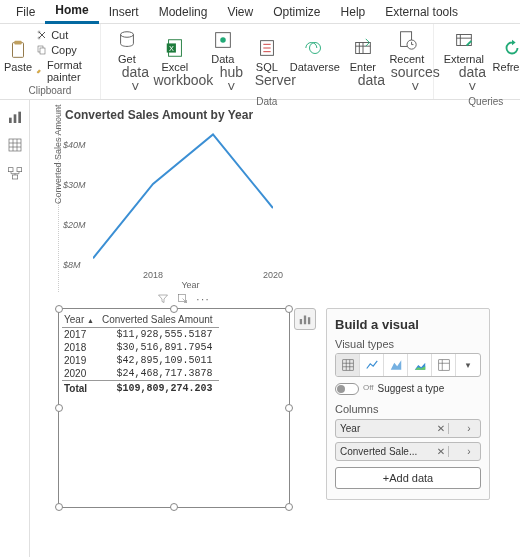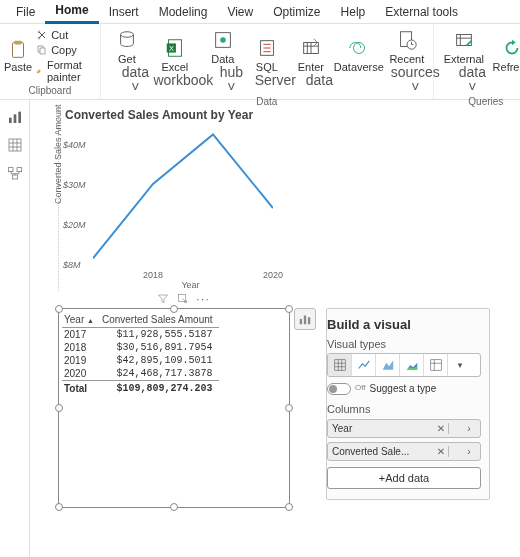--- a/index.html
+++ b/index.html
@@ -51,21 +51,21 @@
   table.data th:last-child { text-align:right;}
   table.data td { font-size:10px; padding:1px 6px 1px 2px;}
   table.data td:last-child { text-align:right; font-family: Liberation Mono, monospace;}
   table.data tr.total td { font-weight:700; border-top:1px solid #999; padding-top:2px;}
   .sort-arrow { font-size:7px;}
 
   
   .vis-switch { position:absolute; left:264px; top:208px; width:22px; height:22px; background:#f3f3f3; border:1px solid #bbb; border-radius:3px; display:flex; align-items:center; justify-content:center; cursor:pointer;}
 
   
-  .build-pane { position:absolute; left:296px; top:208px; width:164px; border:1px solid #ccc; background:#fbfbfb; padding:8px 8px 10px 0; border-radius:2px;}
+  .build-pane { position:absolute; left:296px; top:208px; width:164px; border:1px solid #ccc; background:#fbfbfb; padding:8px 8px 10px 8px; border-radius:2px;}
   .build-pane h3 { font-size:13px; font-weight:600; margin-bottom:6px;}
   .section-label { font-size:11px; color:#555; margin:6px 0 3px 0;}
   .vt-row { display:flex; gap:0; border:1px solid #bbb; border-radius:3px; overflow:hidden; background:#fff;}
   .vt-row .vt { width:24px; height:22px; display:flex; align-items:center; justify-content:center; border-right:1px solid #ddd; cursor:pointer;}
   .vt-row .vt:last-child { border-right:none;}
   .vt.sel { background:#e8e8e8;}
   .toggle { display:inline-flex; align-items:flex-start; gap:4px; margin-top:6px; font-size:10px;}
   .toggle .sw { width:24px; height:12px; border:1px solid #999; border-radius:6px; position:relative; background:#fff;}
   .toggle .sw::after { content:""; position:absolute; left:1px; top:1px; width:8px; height:8px; border-radius:50%; background:#999;}
   .field-well { border:1px solid #bbb; background:#eee; border-radius:3px; padding:3px 4px; margin-top:4px; display:flex; align-items:center; font-size:10px;}
@@ -153,36 +153,36 @@
           <span class="sub">hub ˅</span>
         </div>
       <div class="ribbon-btn">
           <svg viewBox="0 0 24 24">
             <rect x="5" y="4" width="14" height="16" fill="#fff" stroke="#555"></rect>
             <path d="M8 8h8M8 12h8M8 16h8" stroke="#c33"></path>
           </svg>
           <span>SQL</span>
           <span class="sub">Server</span>
         </div>
+      <div class="ribbon-btn wide">
+          <svg viewBox="0 0 24 24">
+            <path d="M6 12a6 6 0 0112 0 6 6 0 01-12 0z" fill="none" stroke="#2a7"></path>
+            <path d="M2 12a6 6 0 0112 0" fill="none" stroke="#2a7"></path>
+          </svg>
+          <span>Dataverse</span>
+          <span class="sub">&nbsp;</span>
+        </div>
       <div class="ribbon-btn">
           <svg viewBox="0 0 24 24">
             <rect x="4" y="6" width="16" height="12" fill="none" stroke="#555"></rect>
             <path d="M4 10h16M8 6v12M12 6v12" stroke="#555"></path>
             <path d="M15 2l4 4-4 4" fill="none" stroke="#2a7"></path>
           </svg>
           <span>Enter</span>
           <span class="sub">data</span>
-        </div>
-      <div class="ribbon-btn wide">
-          <svg viewBox="0 0 24 24">
-            <path d="M6 12a6 6 0 0112 0 6 6 0 01-12 0z" fill="none" stroke="#2a7"></path>
-            <path d="M2 12a6 6 0 0112 0" fill="none" stroke="#2a7"></path>
-          </svg>
-          <span>Dataverse</span>
-          <span class="sub">&nbsp;</span>
         </div>
       <div class="ribbon-btn">
           <svg viewBox="0 0 24 24">
             <rect x="5" y="3" width="12" height="16" fill="#fff" stroke="#555"></rect>
             <circle cx="17" cy="17" r="5" fill="#fff" stroke="#555"></circle>
             <path d="M17 14v3h2" stroke="#555" fill="none"></path>
           </svg>
           <span>Recent</span>
           <span class="sub">sources ˅</span>
         </div>

